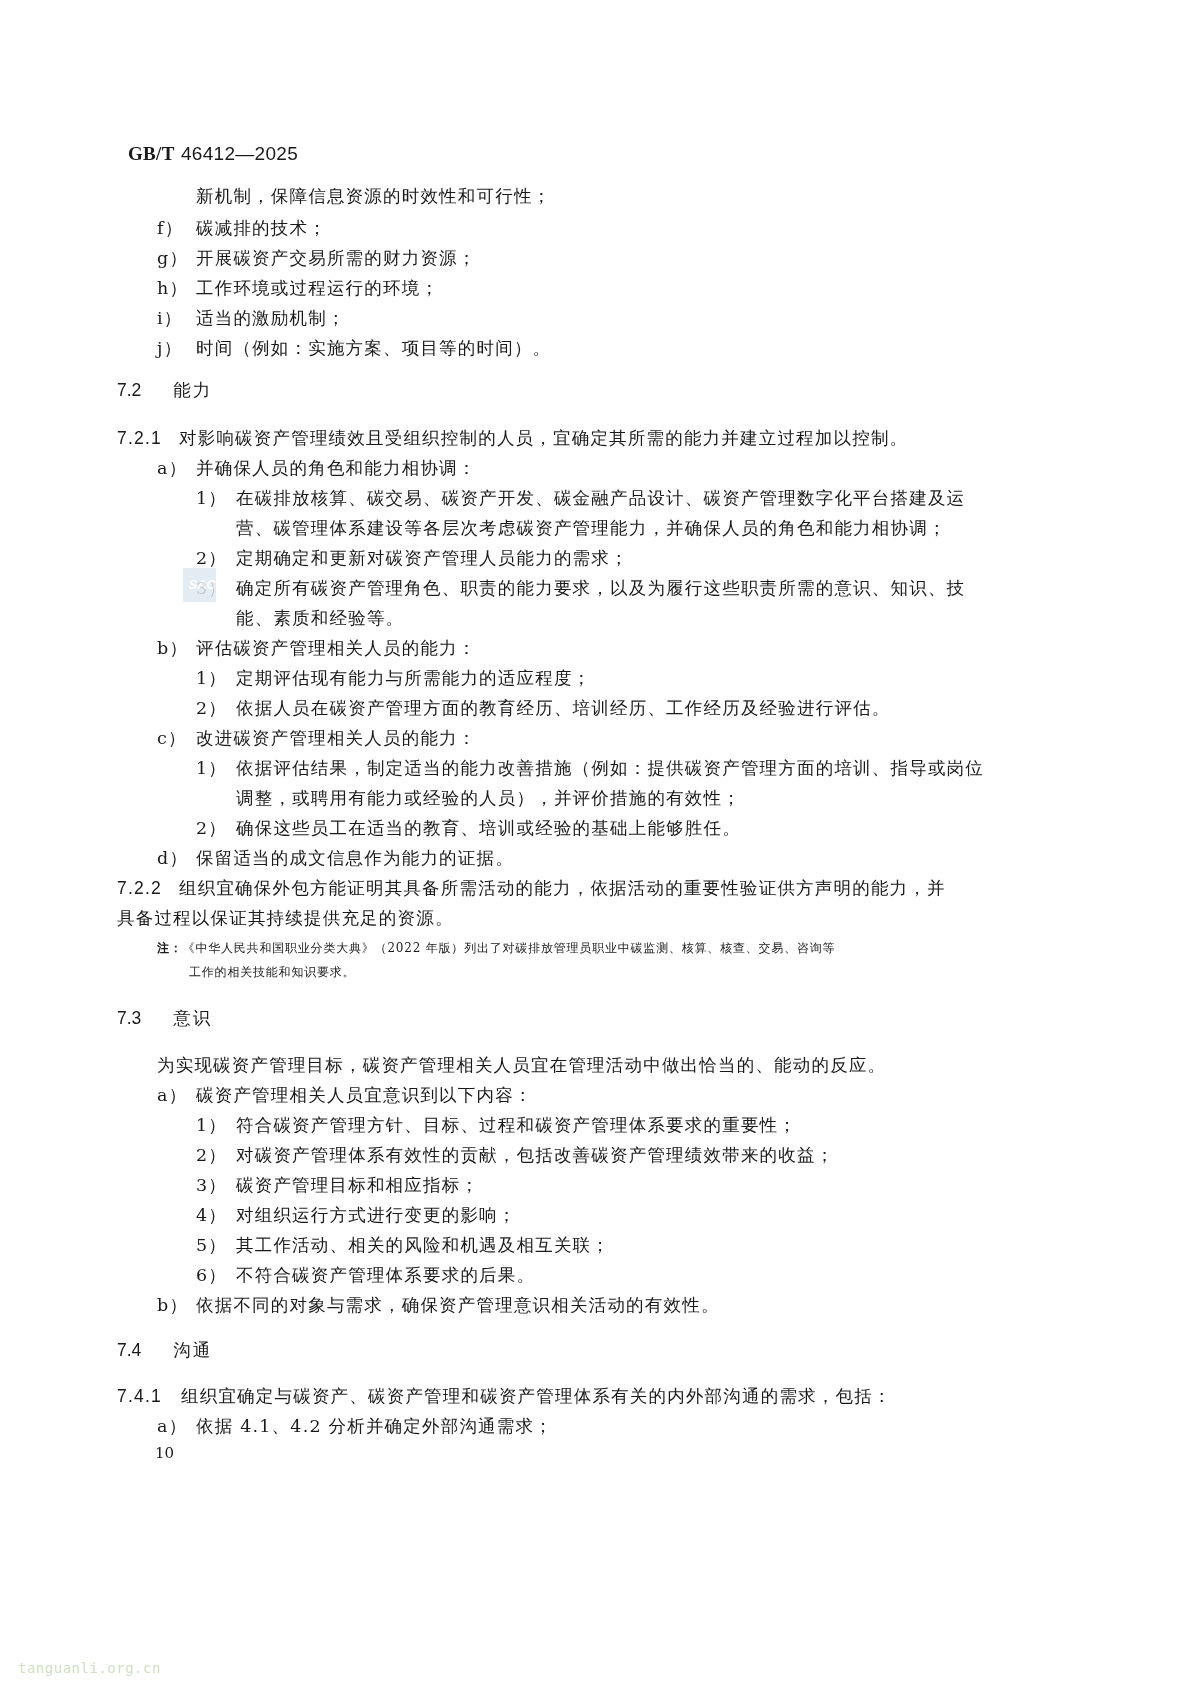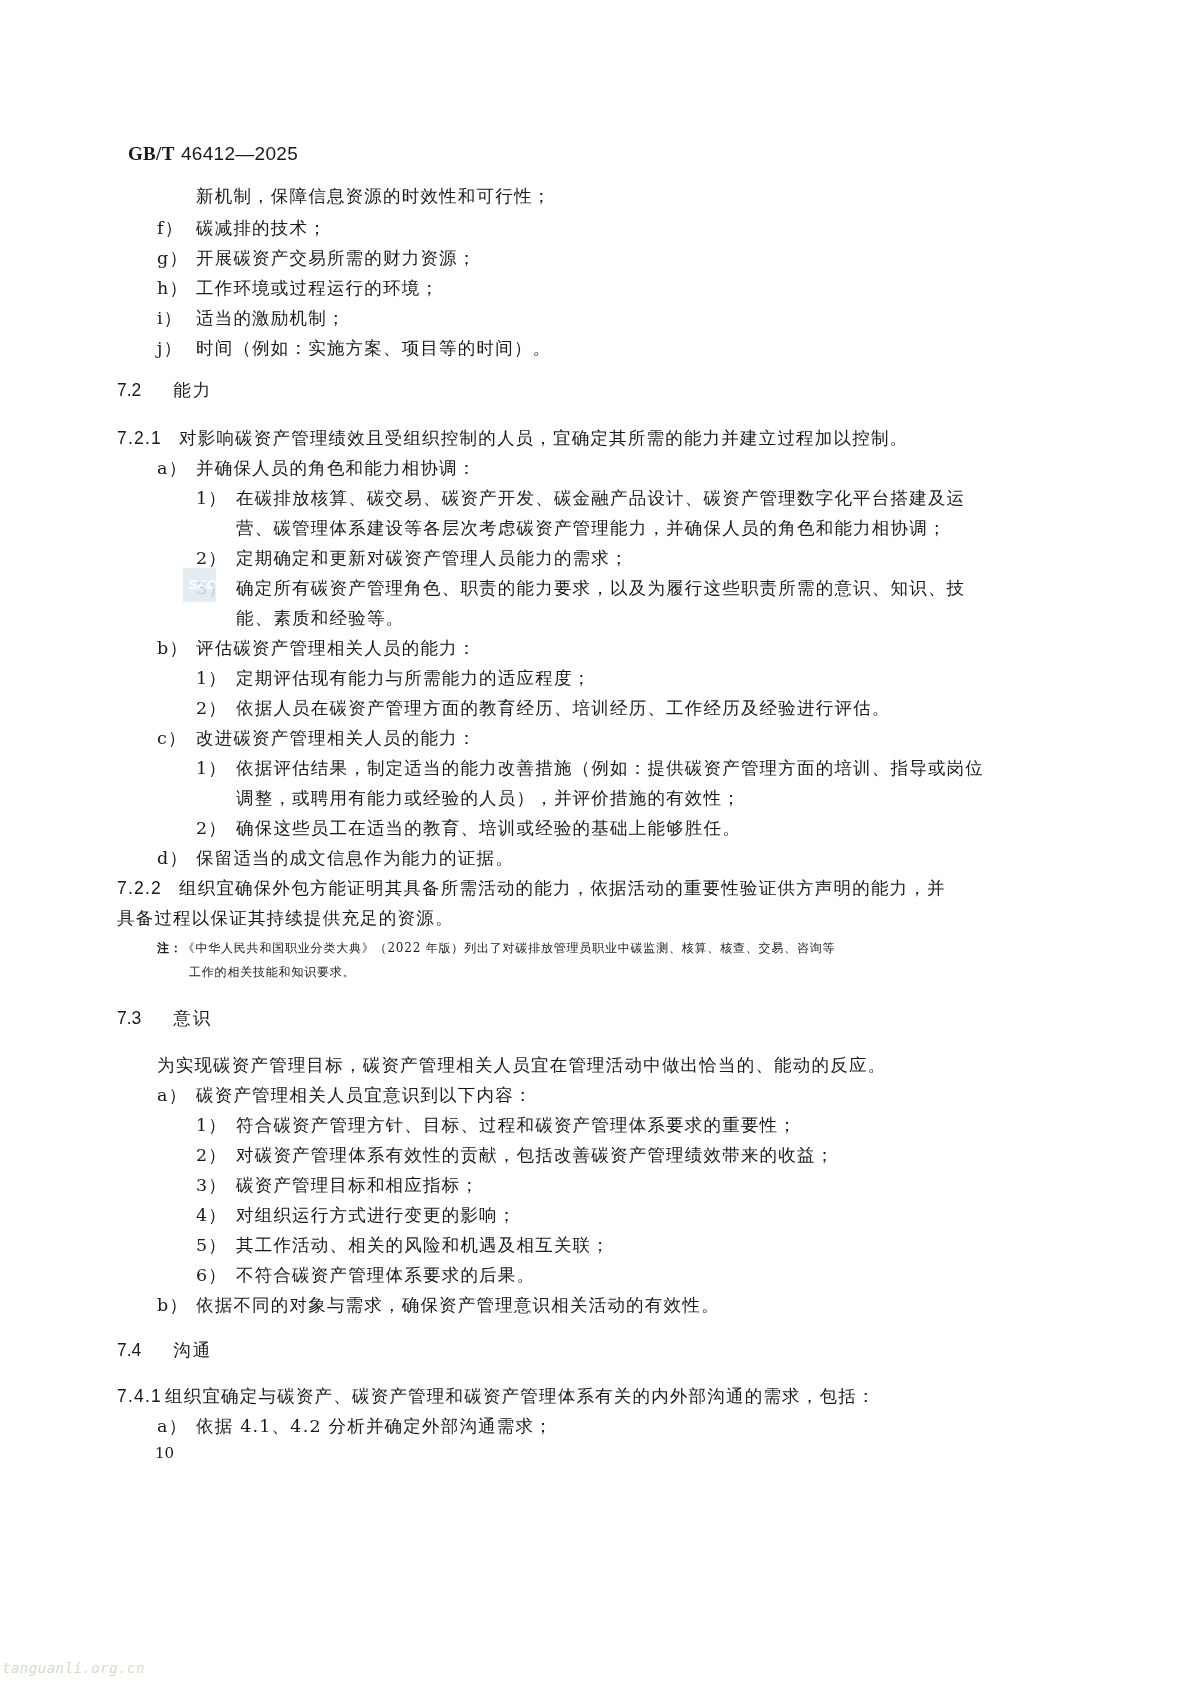--- a/index.html
+++ b/index.html
@@ -13,22 +13,22 @@
   .lbl { position:absolute; white-space:nowrap; }
   .sec { position:absolute; font-size:17.5px; font-family:"Liberation Sans", "DejaVu Sans", sans-serif; white-space:nowrap; line-height:24px; }
   .sec .t { margin-left:32px; letter-spacing:2px; }
   .clause-num { font-family:Liberation Sans, sans-serif; }
   .note { position:absolute; font-size:12px; white-space:nowrap; line-height:20px; letter-spacing:0.8px; }
   .note b { font-weight:bold; }
   .pageno { position:absolute; left:155px; top:1554px; font-size:15px; }
   .watermark-logo { position:absolute; left:183px; top:568px; width:33px; height:34px;
                     background:#dfe8f2; color:#ffffff; font-family:"Liberation Sans", sans-serif;
                     font-weight:bold; font-style:italic; font-size:13px; line-height:34px; text-align:right; opacity:0.85; }
-  .watermark-site { position:absolute; left:2px; top:1660px; font-family:"DejaVu Sans Mono", monospace;
-                    font-size:14px; color:#cfe0c3; letter-spacing:0.5px;font-style:italic; }
+  .watermark-site { position:absolute; left:18px; top:1660px; font-family:"DejaVu Sans Mono", monospace;
+                    font-size:14px; color:#cfe0c3; letter-spacing:0.5px; }
 </style>
 </head>
 <body>
 
 <div class="page">
 
   <div class="header">
     <span class="gb">GB/T</span>
     <span class="num">46412—2025</span>
   </div>
@@ -165,21 +165,21 @@
     <span>b）</span>
     <span class="lbl" style="left:39px">依据不同的对象与需求，确保资产管理意识相关活动的有效性。</span>
   </div>
 
   <div class="sec" style="left:117px;top:1338px">
     <span>7.4</span><span class="t">沟通</span>
   </div>
 
   <div class="line" style="left:117px;top:1384px">
     <span class="clause-num">7.4.1</span>
-    <span class="lbl" style="left:48px">组织宜确定与碳资产、碳资产管理和碳资产管理体系有关的内外部沟通的需求，包括：</span>
+    <span class="lbl" style="left:64px">组织宜确定与碳资产、碳资产管理和碳资产管理体系有关的内外部沟通的需求，包括：</span>
   </div>
   <div class="line" style="left:157px;top:1414px">
     <span>a）</span>
     <span class="lbl" style="left:39px">依据 4.1、4.2 分析并确定外部沟通需求；</span>
   </div>
 
   <div class="pageno" style="top:1444px">10</div>
 
   <div class="watermark-logo">SAC</div>
   <div class="watermark-site">tanguanli.org.cn</div>

